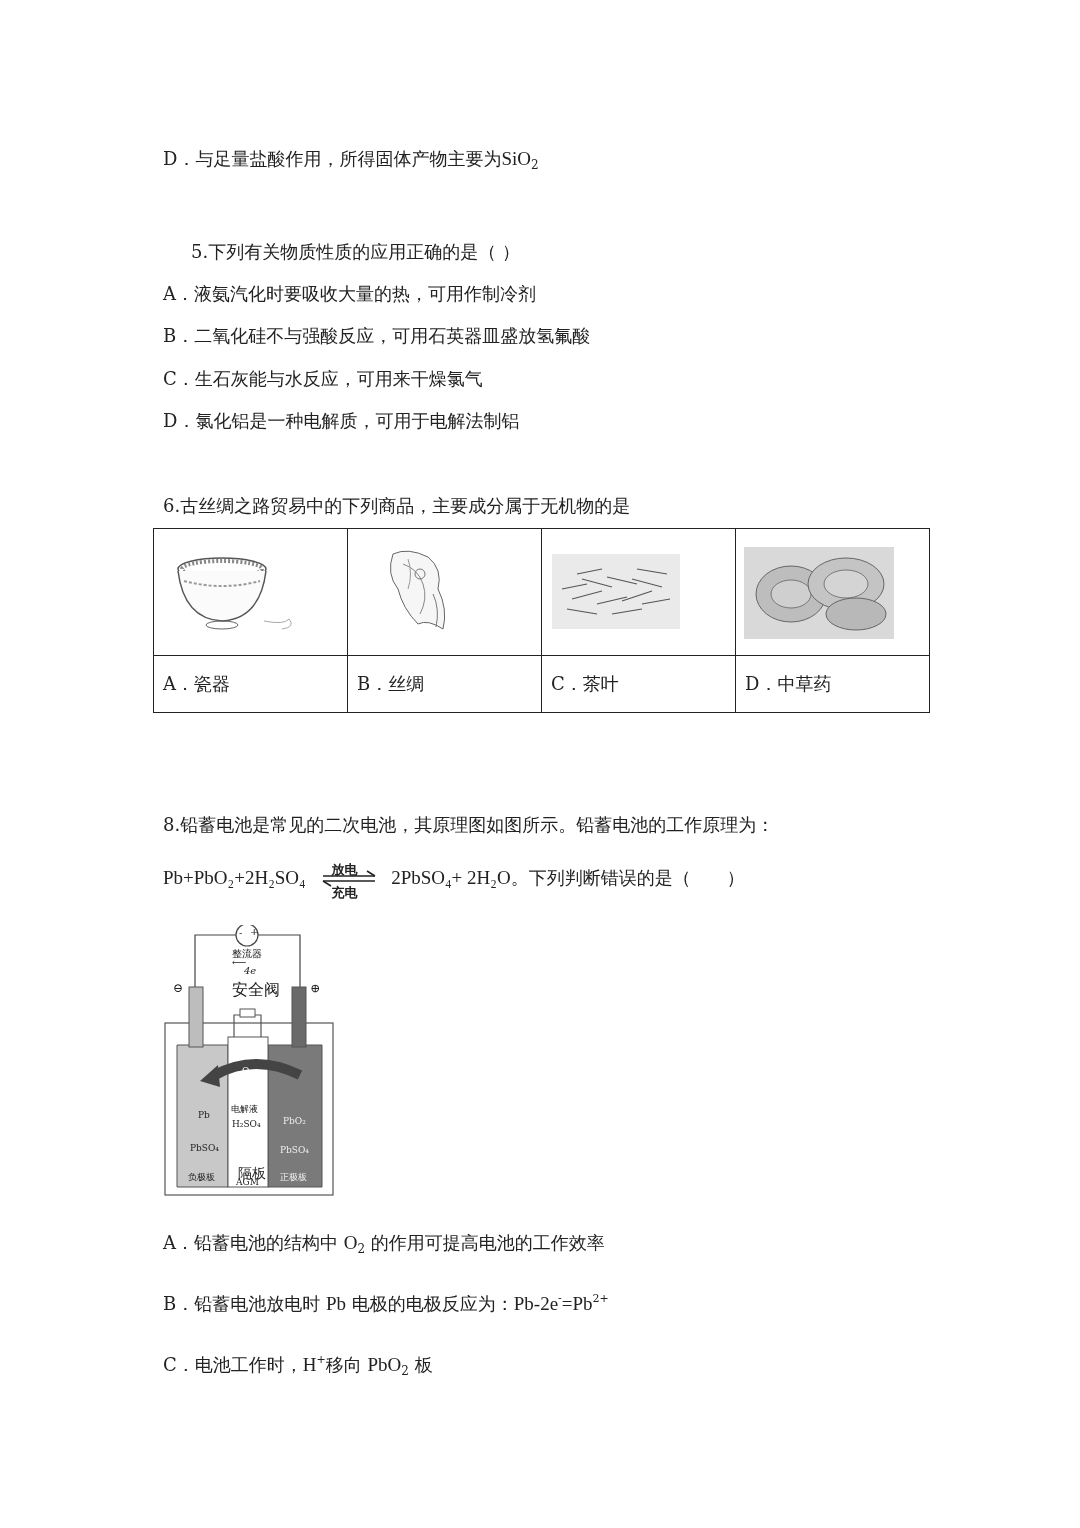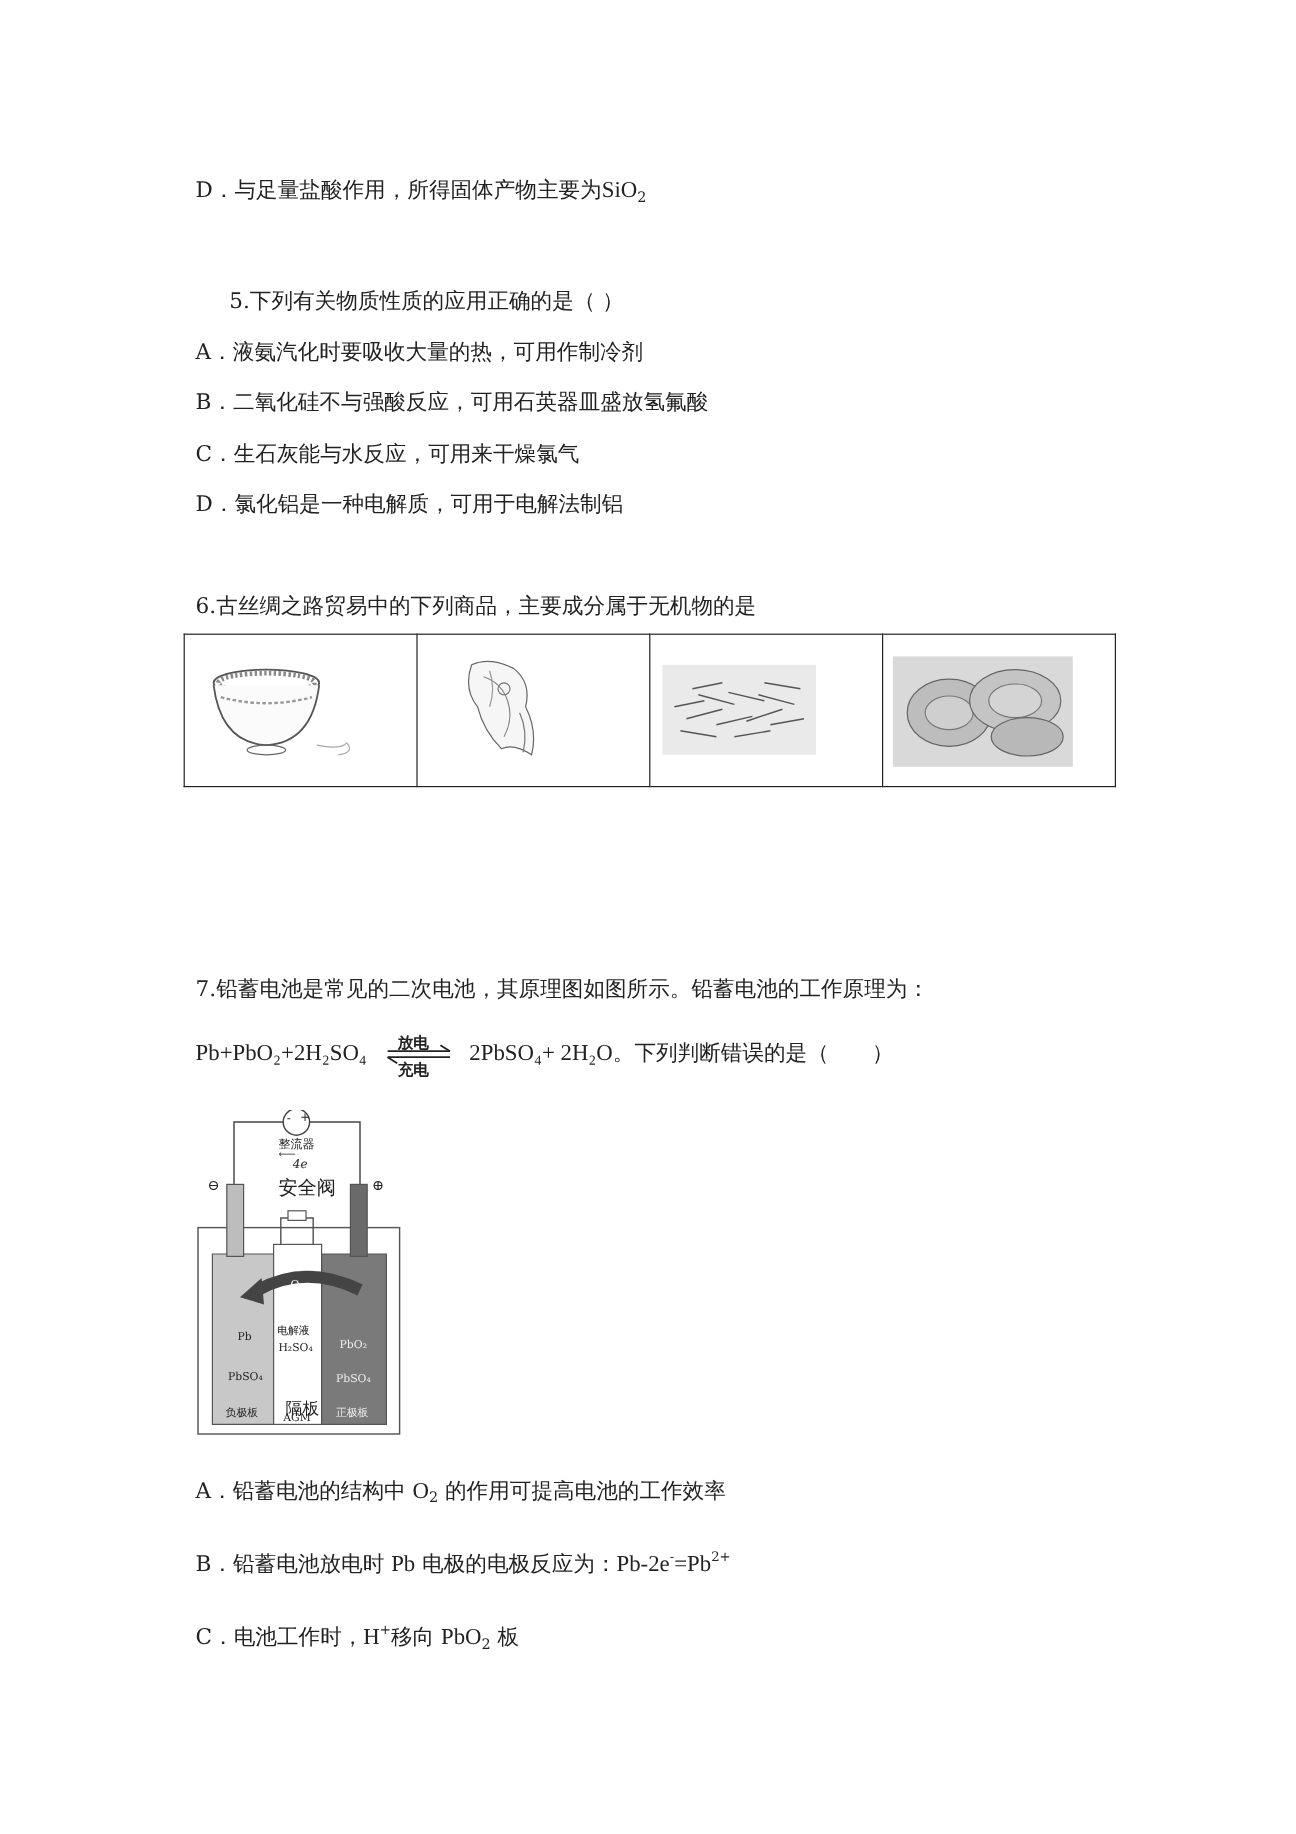--- a/index.html
+++ b/index.html
@@ -89,24 +89,30 @@
           <rect x="8" y="18" width="150" height="92" fill="#d9d9d9"></rect>
           <ellipse cx="55" cy="65" rx="35" ry="28" fill="#bdbdbd" stroke="#666"></ellipse>
           <ellipse cx="55" cy="65" rx="20" ry="14" fill="#cfcfcf" stroke="#777"></ellipse>
           <ellipse cx="110" cy="55" rx="38" ry="26" fill="#c4c4c4" stroke="#666"></ellipse>
           <ellipse cx="110" cy="55" rx="22" ry="14" fill="#d4d4d4" stroke="#777"></ellipse>
           <ellipse cx="120" cy="85" rx="30" ry="16" fill="#b8b8b8" stroke="#666"></ellipse>
         </svg>
       </div>
     </td>
   </tr>
+  <tr class="lbl-row">
+    <td>A．瓷器</td>
+    <td>B．丝绸</td>
+    <td>C．茶叶</td>
+    <td>D．中草药</td>
+  </tr>
 </tbody>
   </table>
 
-<div class="line" style="top:813px;">7.铅蓄电池是常见的二次电池，其原理图如图所示。铅蓄电池的工作原理为：</div>
+<div class="line" style="top:813px;">8.铅蓄电池是常见的二次电池，其原理图如图所示。铅蓄电池的工作原理为：</div>
 <div class="line" style="top:862px;">
   <span class="latin">Pb+PbO₂+2H₂SO₄</span>
   <span class="cell-arrows">
     <span class="top">放电</span>
     <svg width="56" height="34" style="position:absolute;left:0;top:0;">
       <line x1="2" y1="14" x2="54" y2="14" stroke="#222" stroke-width="1.5"></line>
       <polyline points="46,9 54,14" fill="none" stroke="#222" stroke-width="1.5"></polyline>
       <line x1="2" y1="19" x2="54" y2="19" stroke="#222" stroke-width="1.5"></line>
       <polyline points="10,24 2,19" fill="none" stroke="#222" stroke-width="1.5"></polyline>
     </svg>

